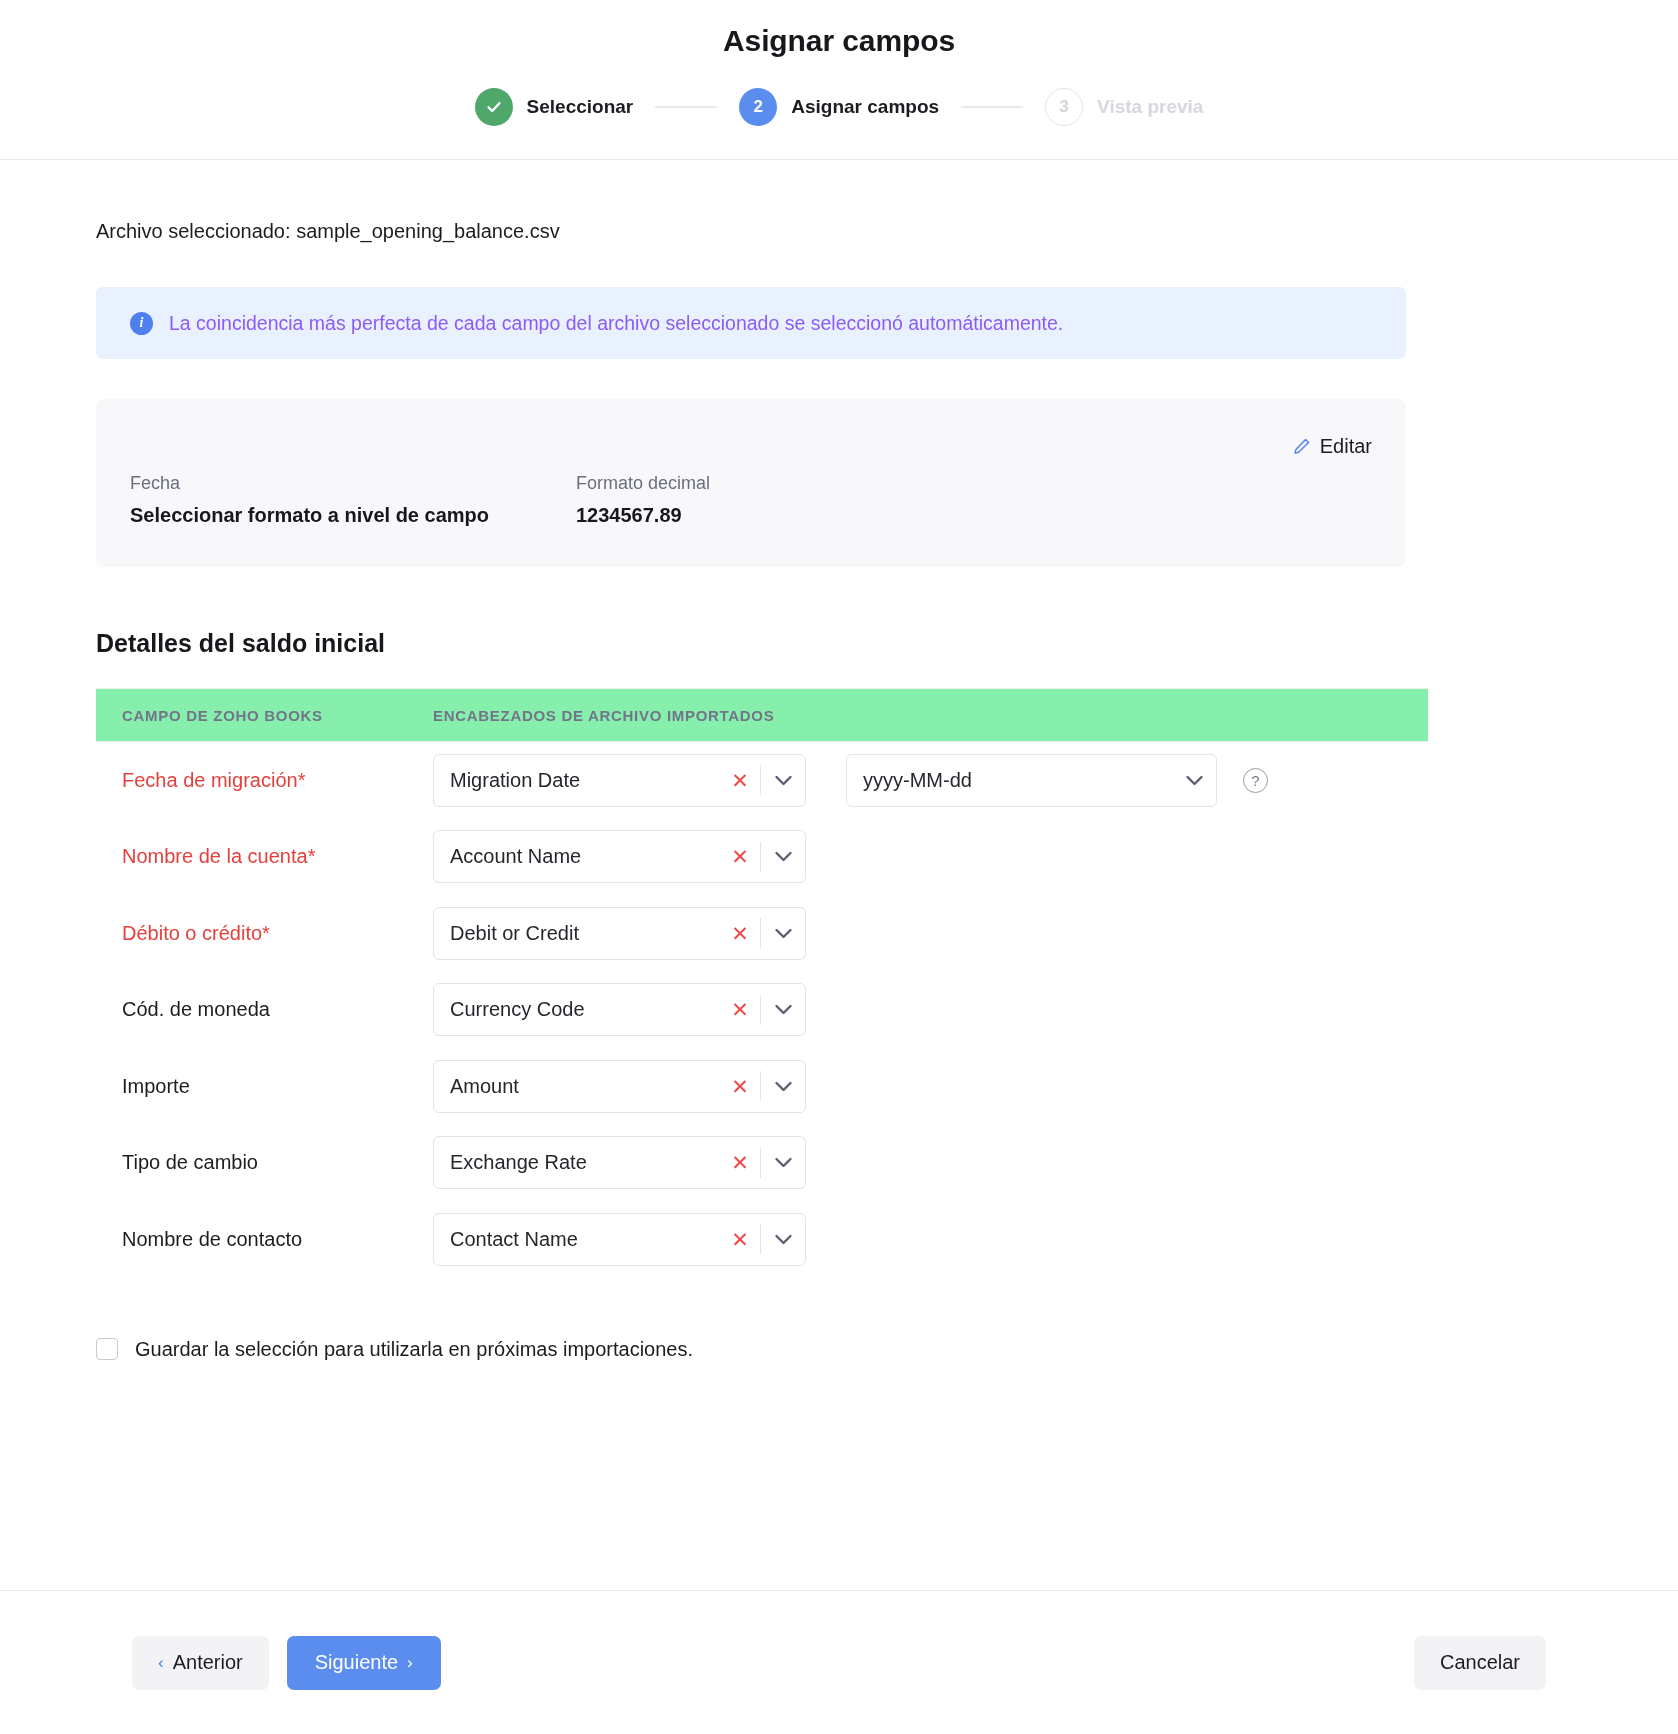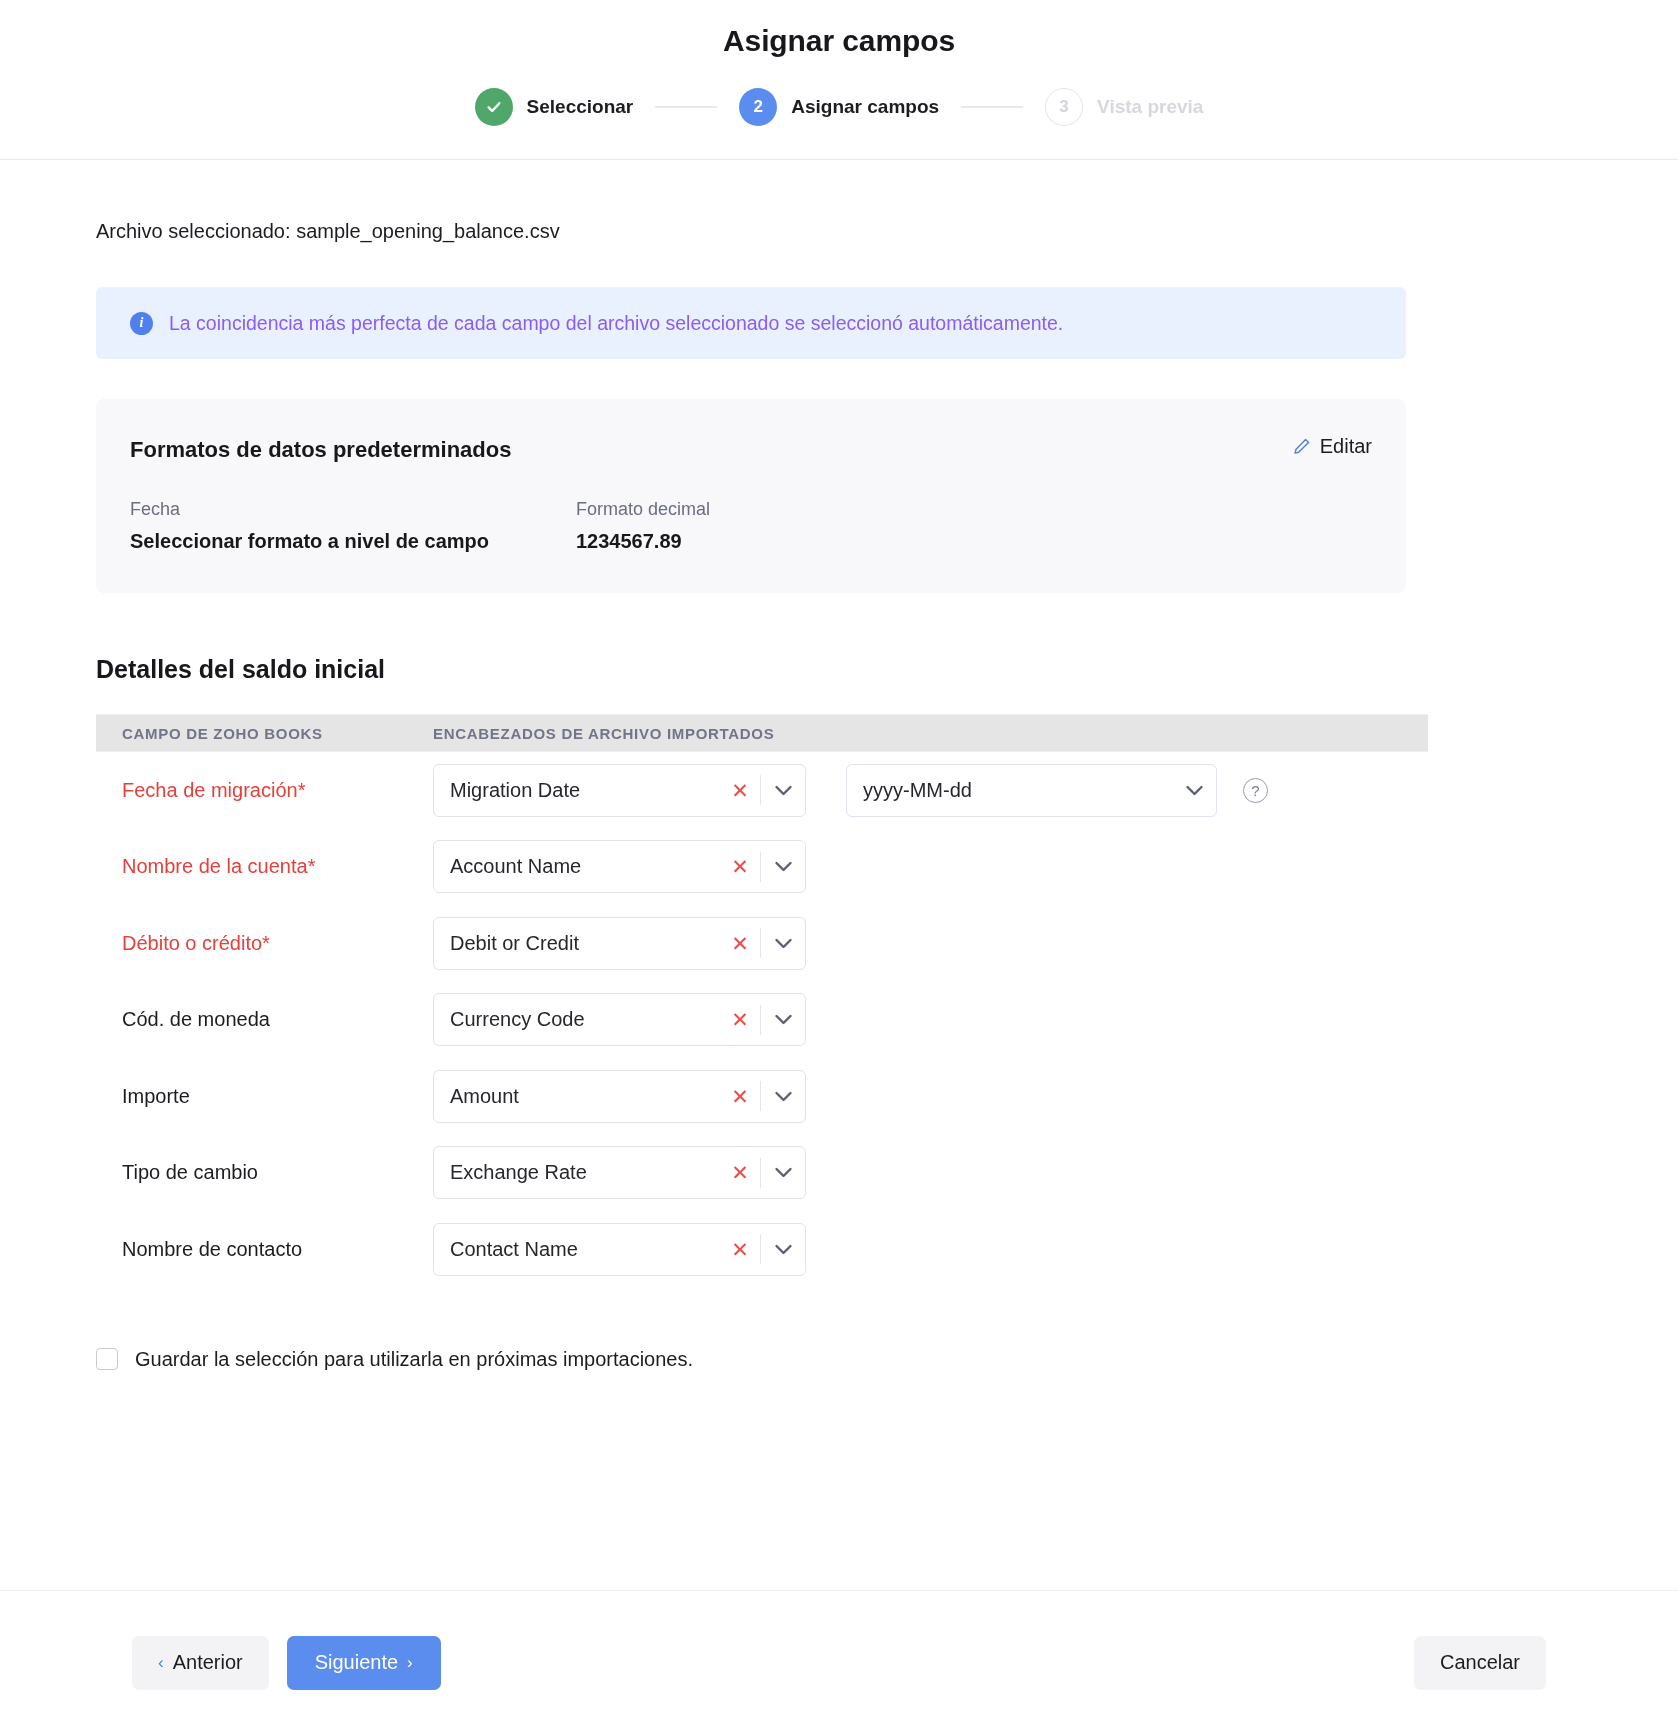--- a/index.html
+++ b/index.html
@@ -176,22 +176,22 @@
 
   .section-title {
     margin-top: 62px;
     font-size: 25px;
     font-weight: 700;
     color: #17181c;
   }
 
   .map-table { margin-top: 30px; width: 1332px; }
   .map-thead {
-    background: #e5e5e5;
-    height: 38px;
+    background: #86efac;
+    height: 54px;
     display: flex;
     align-items: center;
     border-top: 1px solid #eeeff2;
     border-bottom: 1px solid #eeeff2;
   }
   .th {
     font-size: 15px;
     letter-spacing: 0.7px;
     color: #72758a;
     font-weight: 700;
@@ -370,21 +370,20 @@
       <span>Archivo seleccionado:</span>
       <span class="fname">sample_opening_balance.csv</span>
     </div>
 
     <div class="info-banner">
       <div class="info-icon">i</div>
       <div class="info-text">La coincidencia más perfecta de cada campo del archivo seleccionado se seleccionó automáticamente.</div>
     </div>
 
     <div class="formats-card">
-      <div class="formats-title">Formatos de datos predeterminados</div>
 
       <div class="edit-link">
         <svg class="pencil-ico" viewBox="0 0 20 20" aria-hidden="true">
           <path d="M14.3 2.6 L17.4 5.7 L7.0 16.1 L3.2 17.0 L4.1 13.2 Z" fill="none" stroke="#4f80ef" stroke-width="1.5" stroke-linejoin="round"></path>
         </svg>
         <span>Editar</span>
       </div>
 
       <div class="formats-grid">
         <div class="fmt-col">

